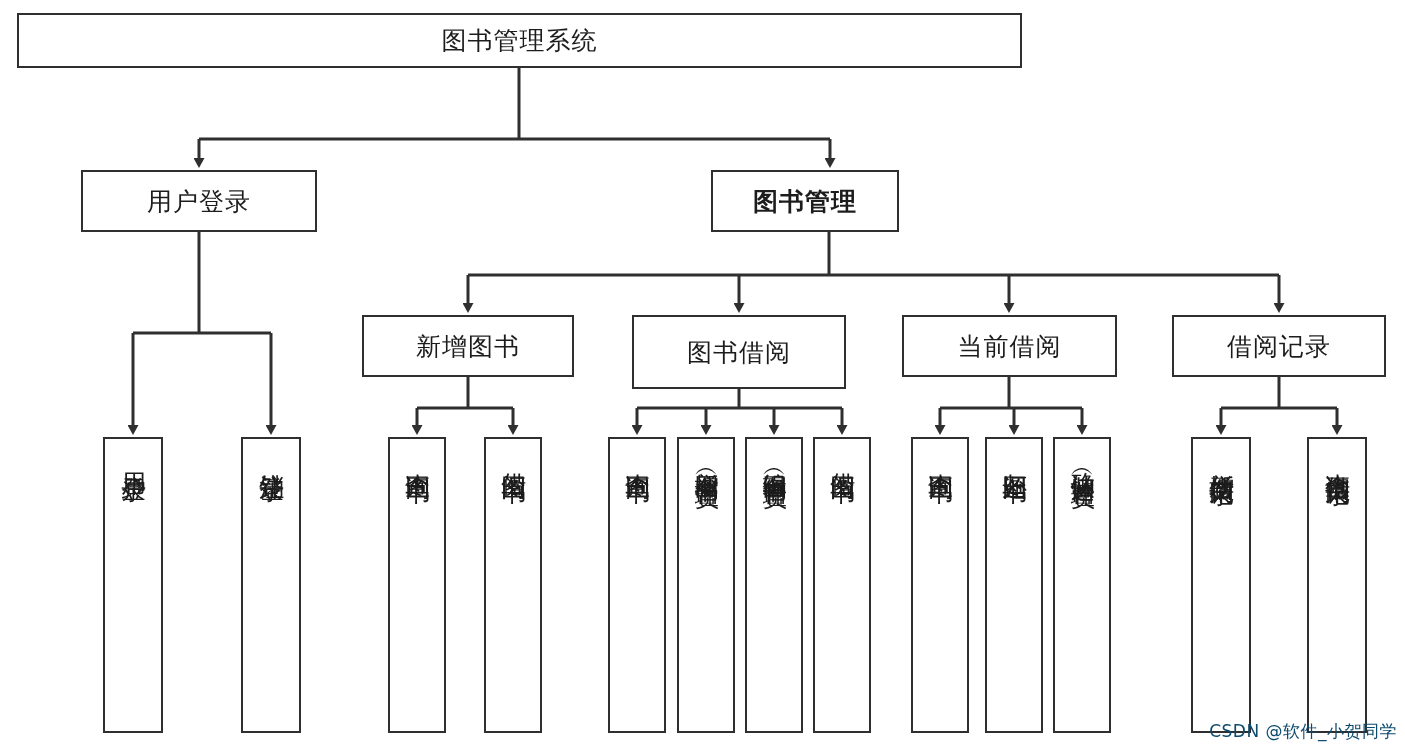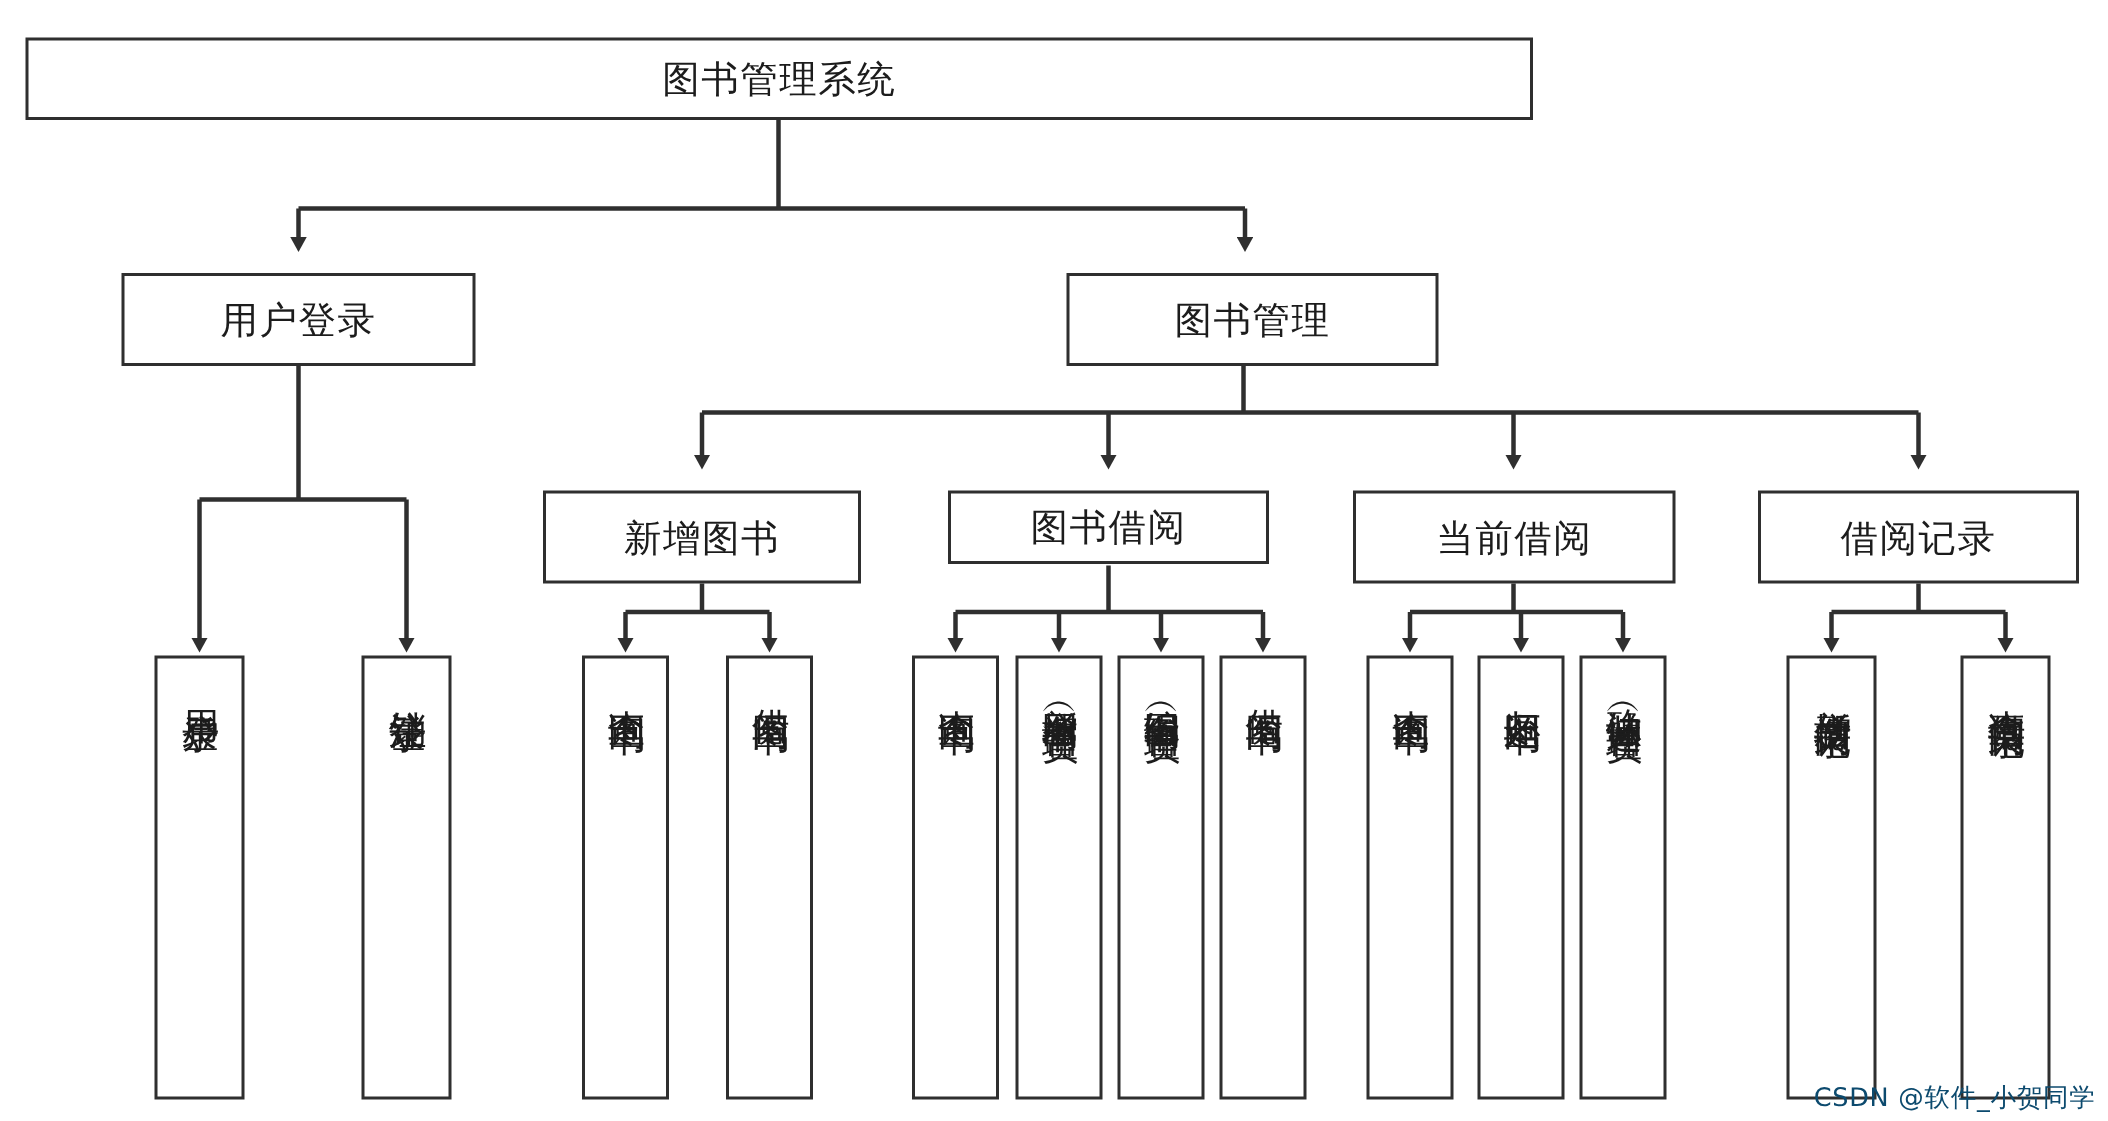--- a/index.html
+++ b/index.html
@@ -31,21 +31,20 @@
     border: 2.5px solid #2f2f2f;
     background: #ffffff;
     display: flex;
     align-items: center;
     justify-content: center;
     color: #1c1c1c;
   }
   .node.horiz {
     font-size: 25px;
     letter-spacing: 1px;
-    margin-top: 12px;
   }
   .node.vert {
     align-items: flex-start;
     justify-content: center;
     padding-top: 14px;
   }
   .node.vert .vtext {
     writing-mode: vertical-rl;
     text-orientation: upright;
     font-size: 25px;
@@ -122,28 +121,28 @@
     </g>
   </svg>
 
   <div class="node horiz" style="left:17px; top:13px; width:1005px; height:55px;">
     <span>图书管理系统</span>
   </div>
 
   <div class="node horiz" style="left:81px; top:170px; width:236px; height:62px;">
     <span>用户登录</span>
   </div>
-  <div class="node horiz" style="left:711px; top:170px; width:248px; height:62px;">
+  <div class="node horiz" style="left:711px; top:170px; width:188px; height:62px;font-weight:bold;">
     <span>图书管理</span>
   </div>
 
   <div class="node horiz" style="left:362px; top:315px; width:212px; height:62px;">
     <span>新增图书</span>
   </div>
-  <div class="node horiz" style="left:632px; top:315px; width:214px; height:49px;">
+  <div class="node horiz" style="left:632px; top:315px; width:214px; height:74px;">
     <span>图书借阅</span>
   </div>
   <div class="node horiz" style="left:902px; top:315px; width:215px; height:62px;">
     <span>当前借阅</span>
   </div>
   <div class="node horiz" style="left:1172px; top:315px; width:214px; height:62px;">
     <span>借阅记录</span>
   </div>
 
   <div class="node vert" style="left:103px; top:437px; width:60px; height:296px;">

